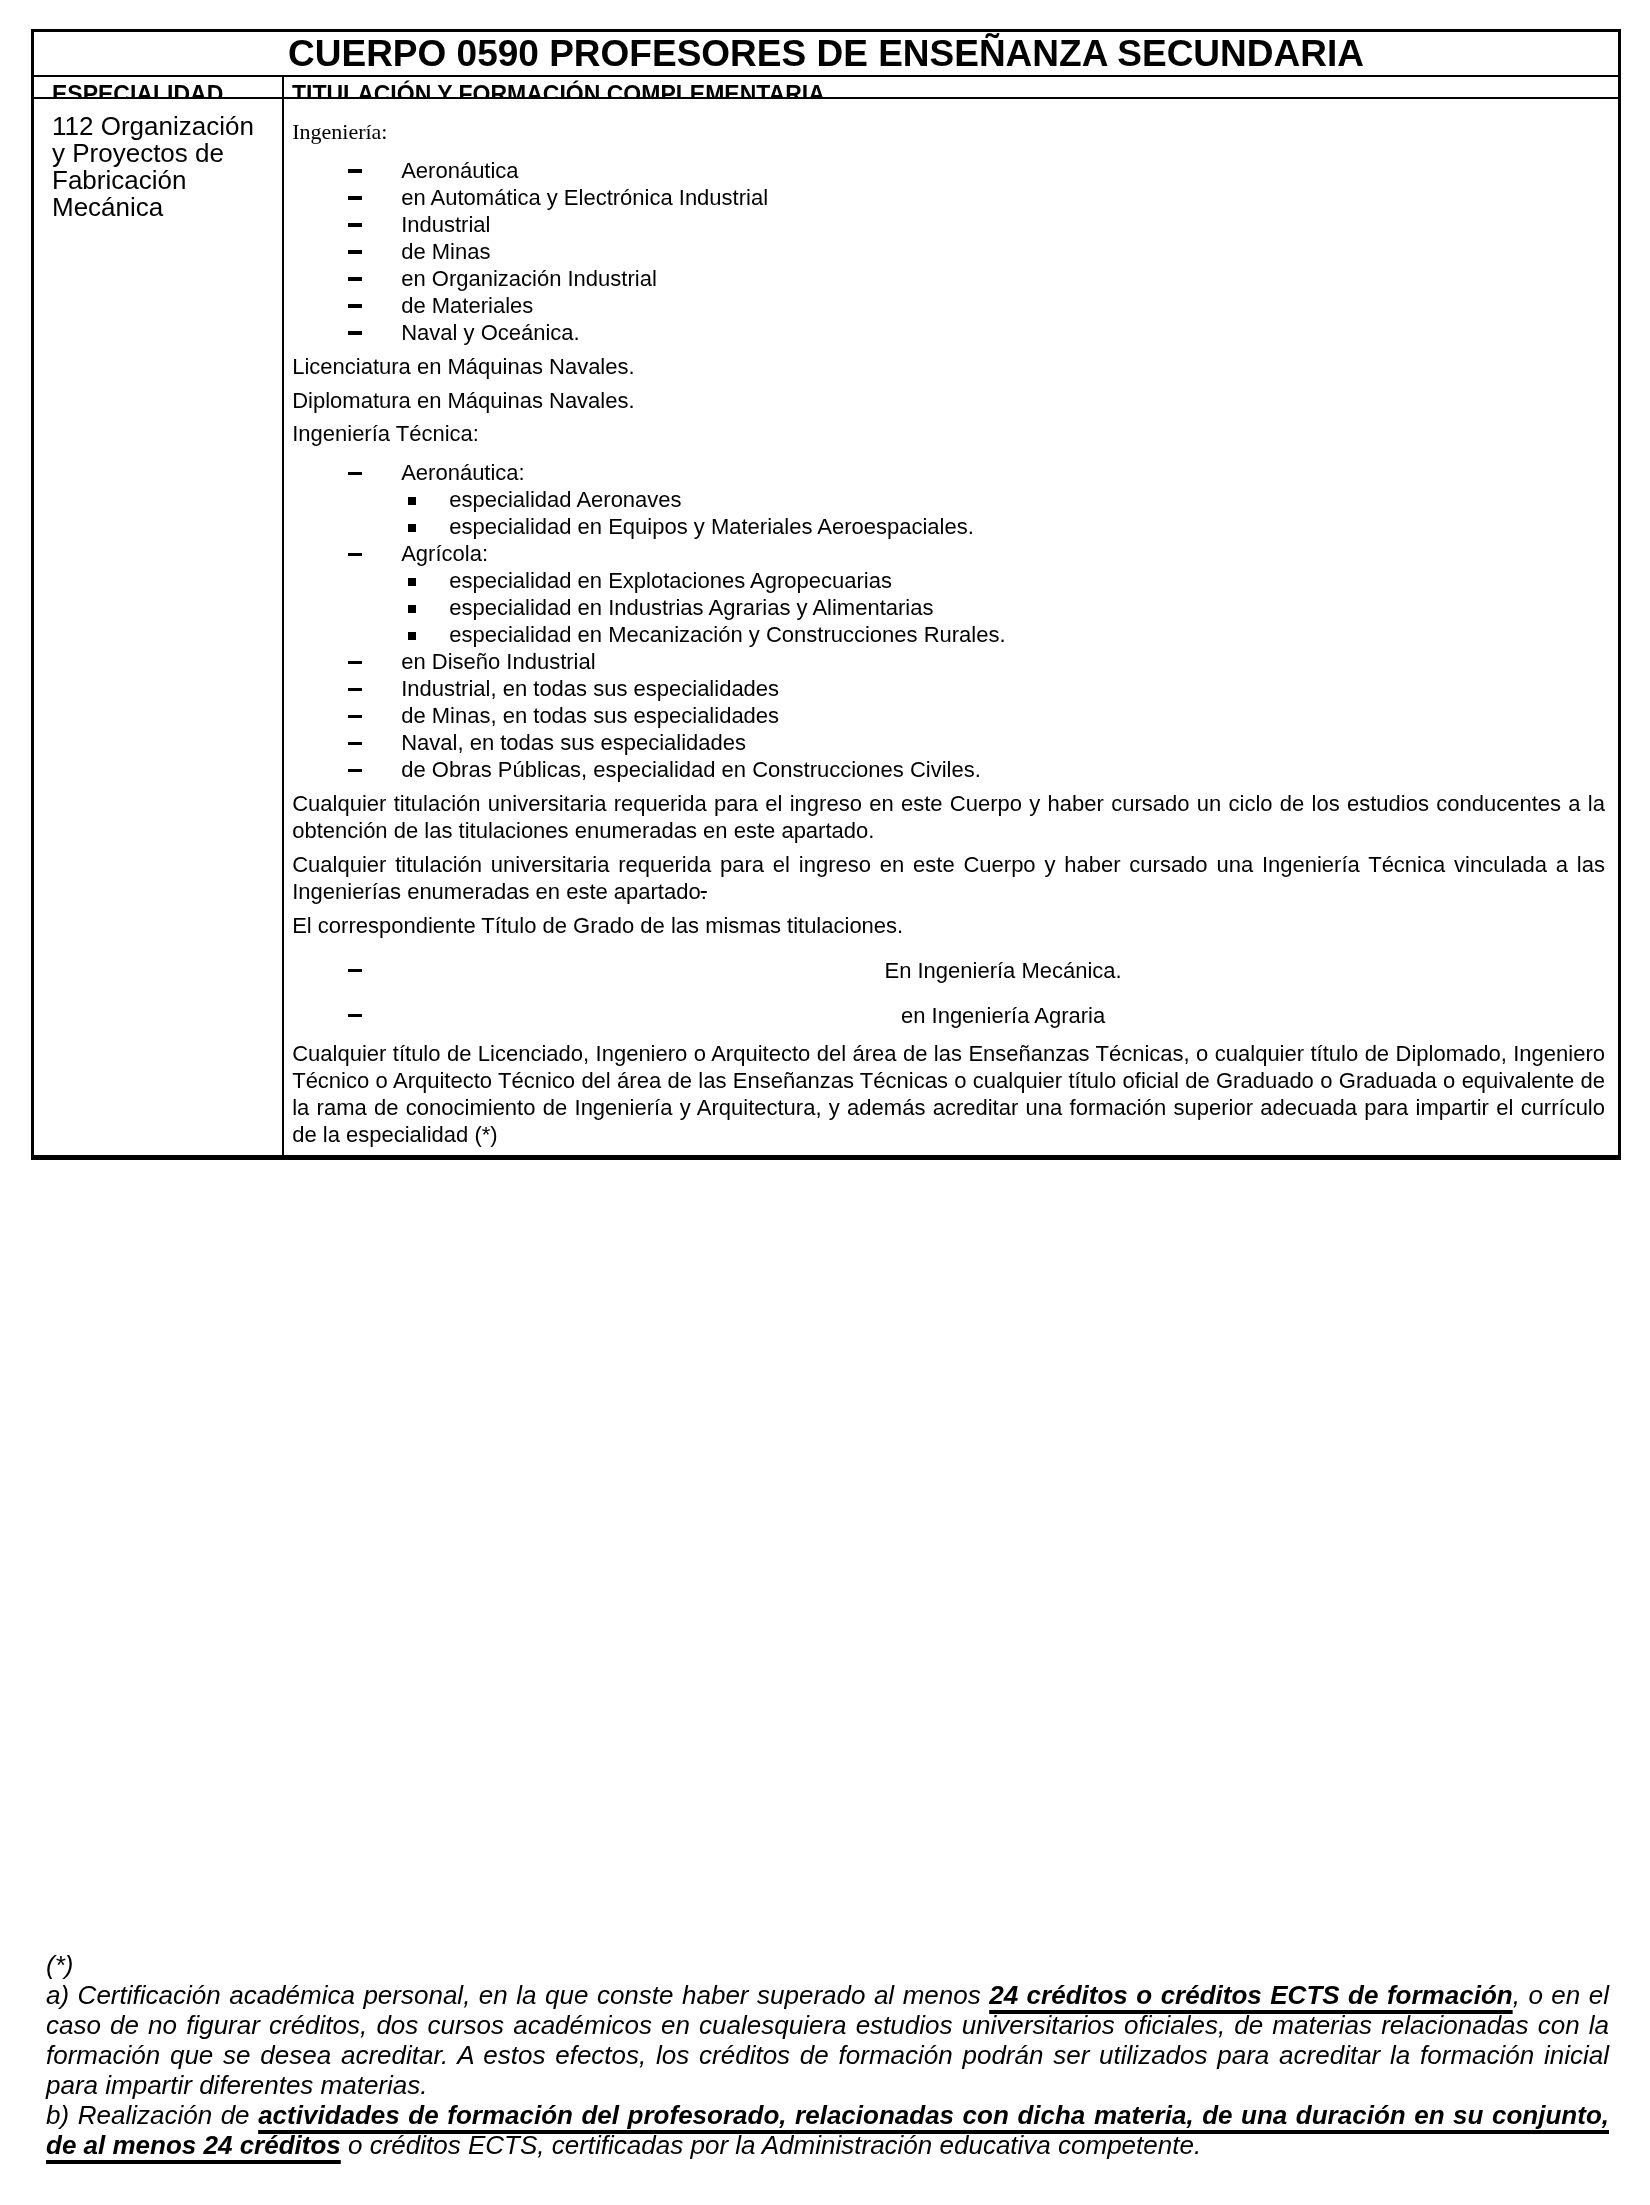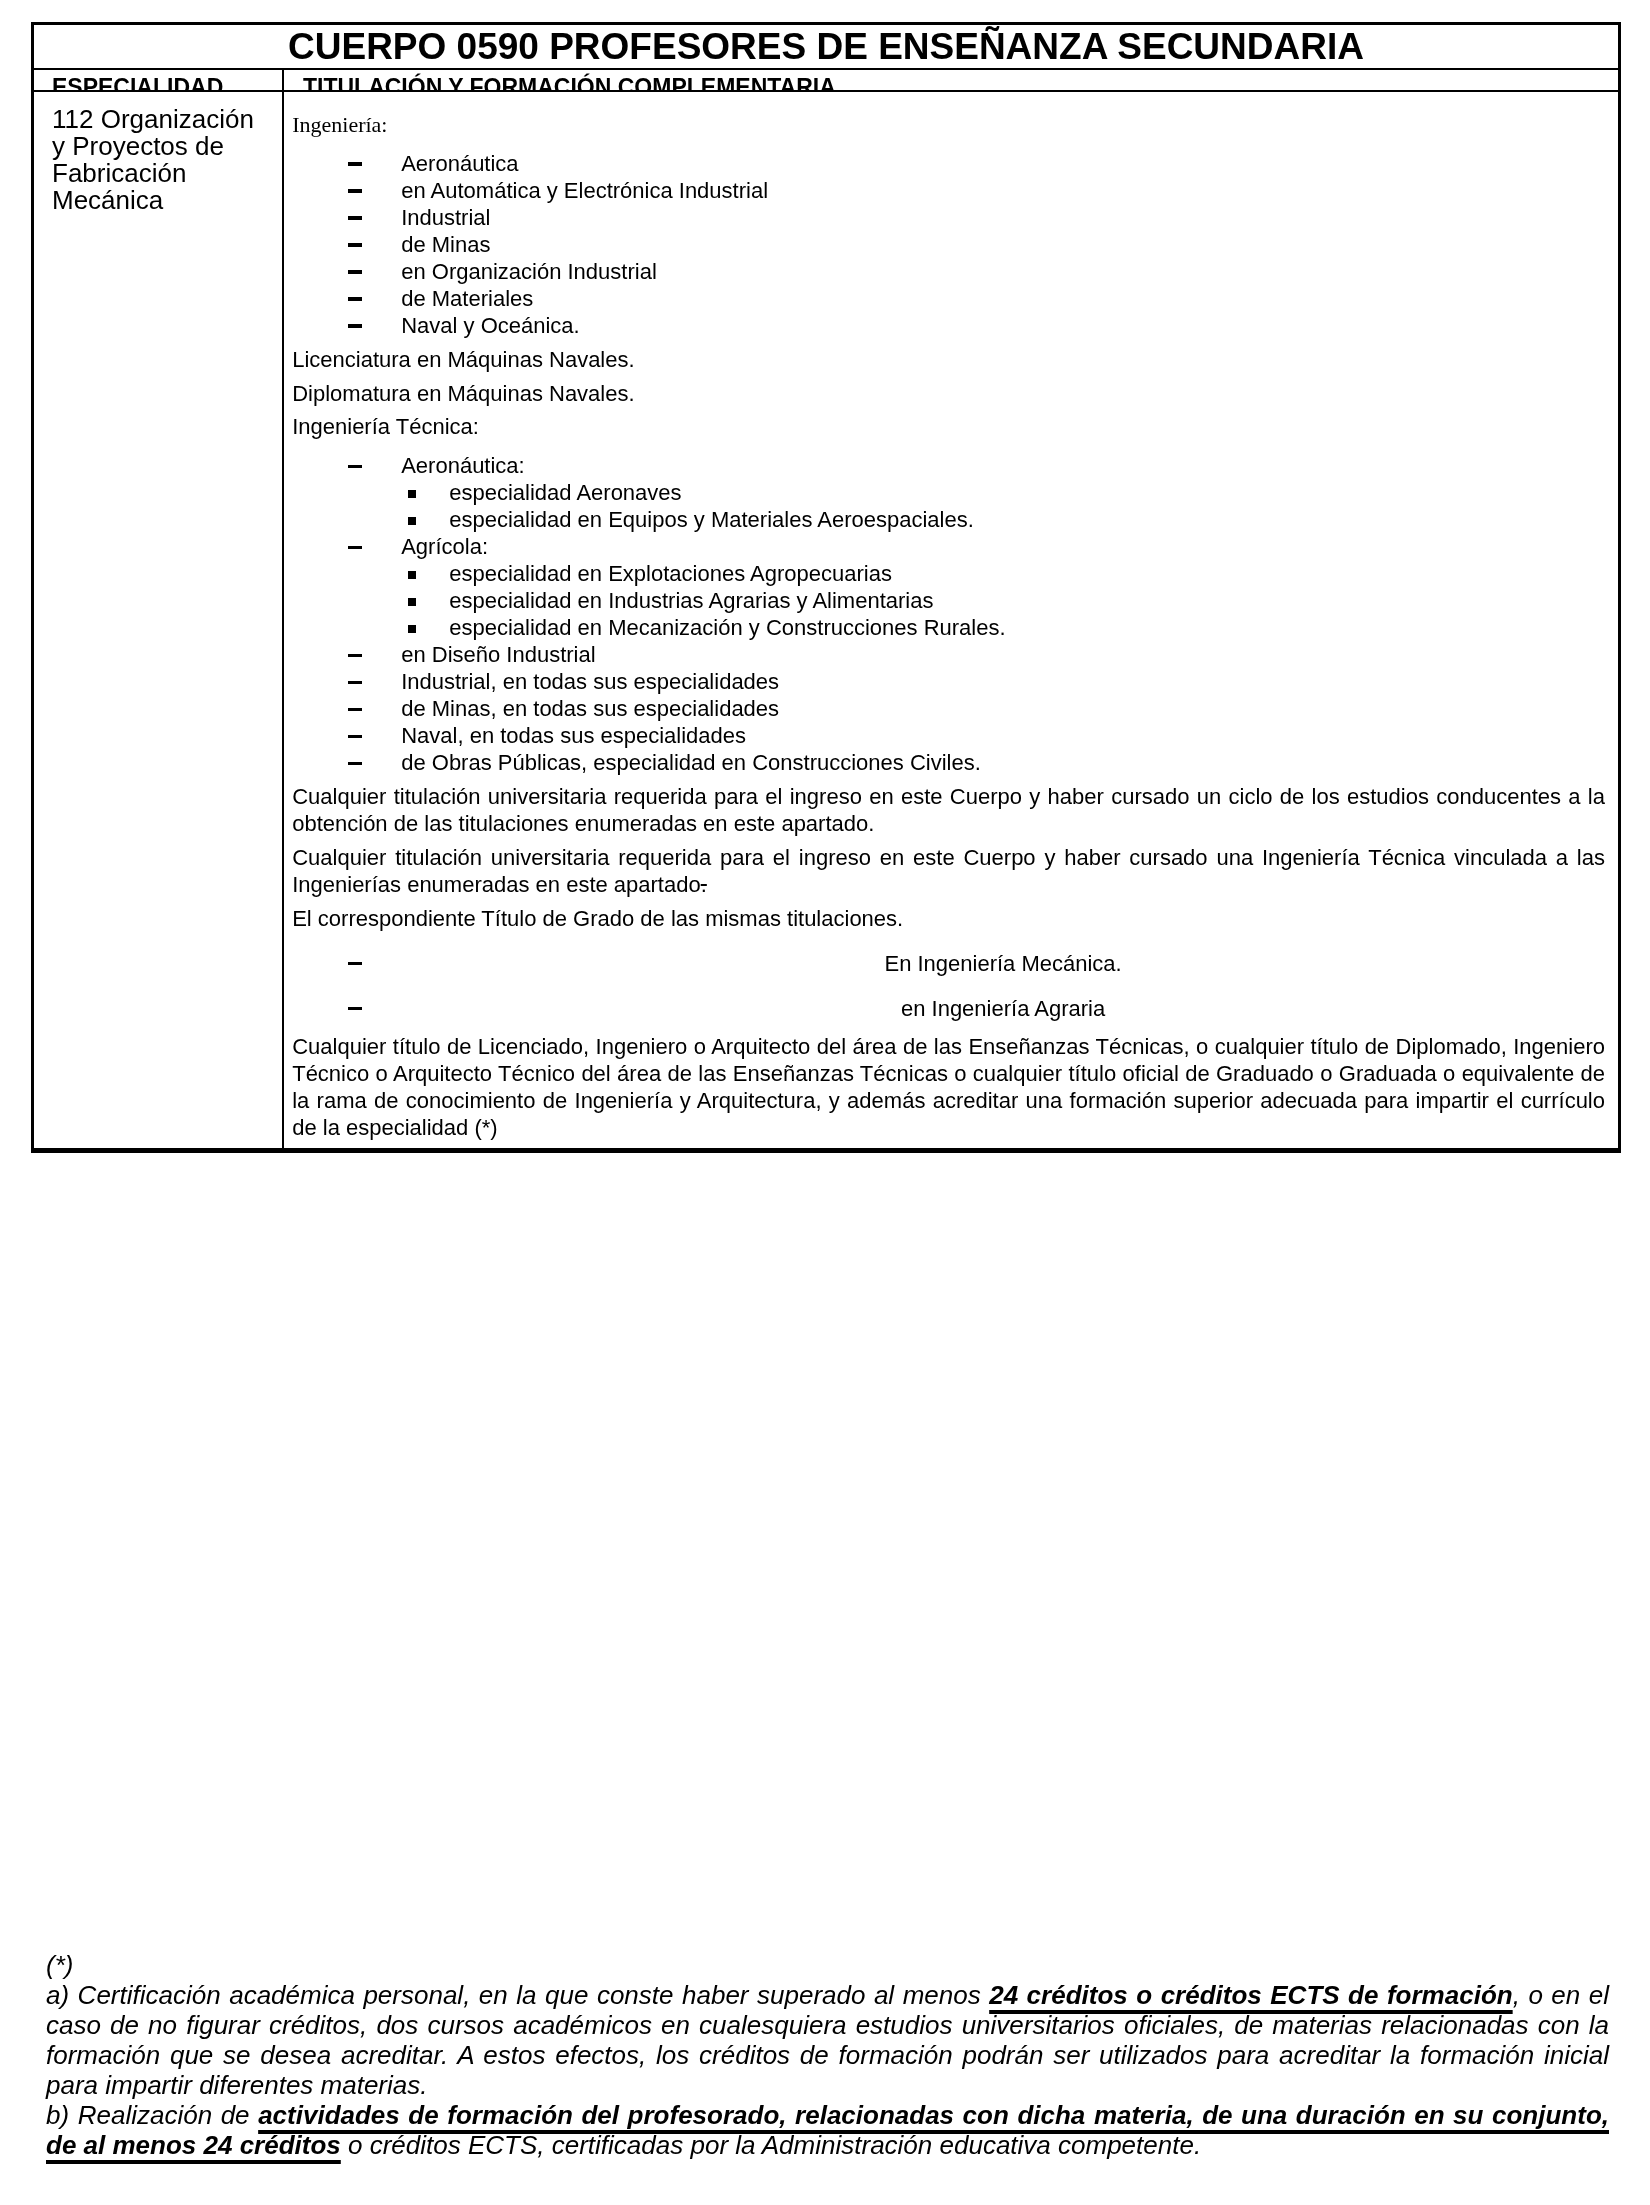--- a/index.html
+++ b/index.html
@@ -8,21 +8,21 @@
     width:1651px; height:2205px;
     position:relative;
     font-family:"Liberation Sans", sans-serif;
     color:#000;
     overflow:hidden;
   }
 
   
   .doc-table {
     position:absolute;
-    left:31px; top:22px;
+    left:31px; top:29px;
     width:1590px;
     border:3.4px solid #000;
     border-bottom-width:5.5px;
     background:#fff;
   }
   .title-row {
     height:45px;
     border-bottom:2.7px solid #000;
     text-align:center;
     font-weight:700;
@@ -40,21 +40,21 @@
   .header-row .col-esp,
   .header-row .col-tit {
     font-weight:700;
     font-size:23px;
     line-height:34px;
     height:20px;
     white-space:nowrap;
     overflow:hidden;
   }
   .header-row .col-esp { padding-left:18px; }
-  .header-row .col-tit { padding-left:19px; }
+  .header-row .col-tit { padding-left:8px; }
 
   .body-row .col-esp {
     padding:13.7px 9.6px 13.7px 18px;
     font-size:26px;
     line-height:27px;
   }
   .body-row .col-tit {
     padding:11px 13px 6.8px 8.2px;
     font-size:22px;
     line-height:27px;

